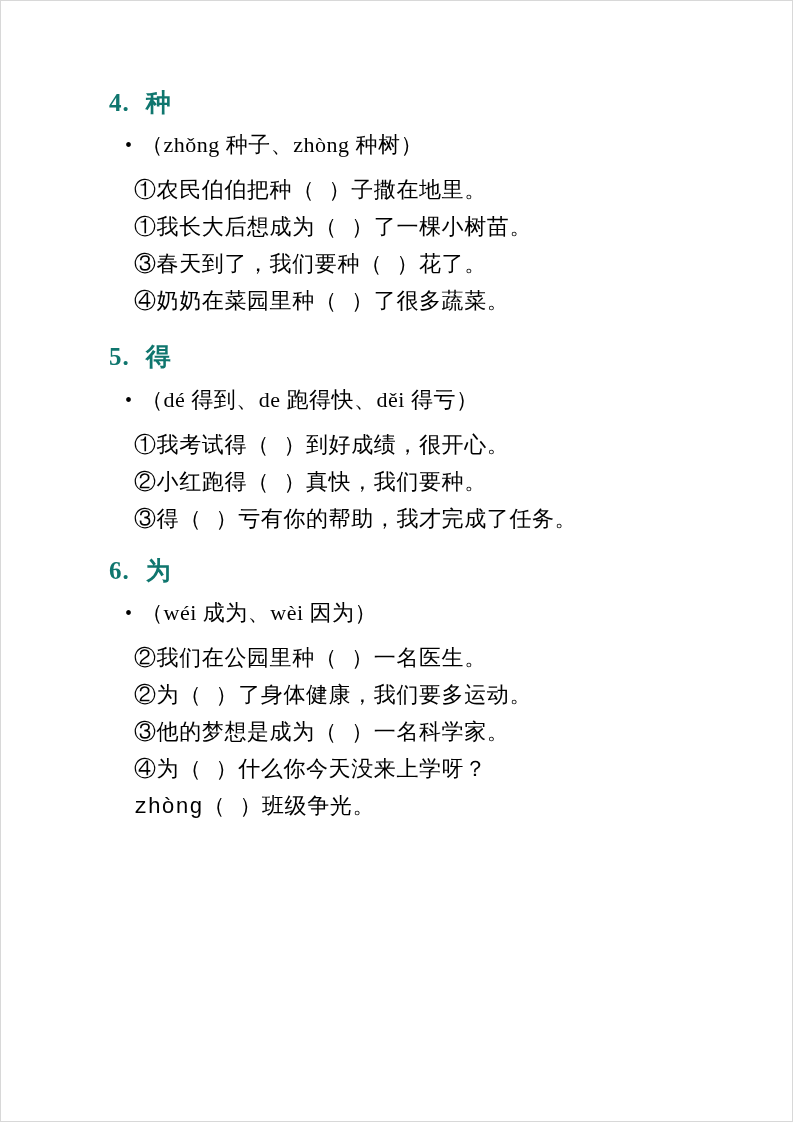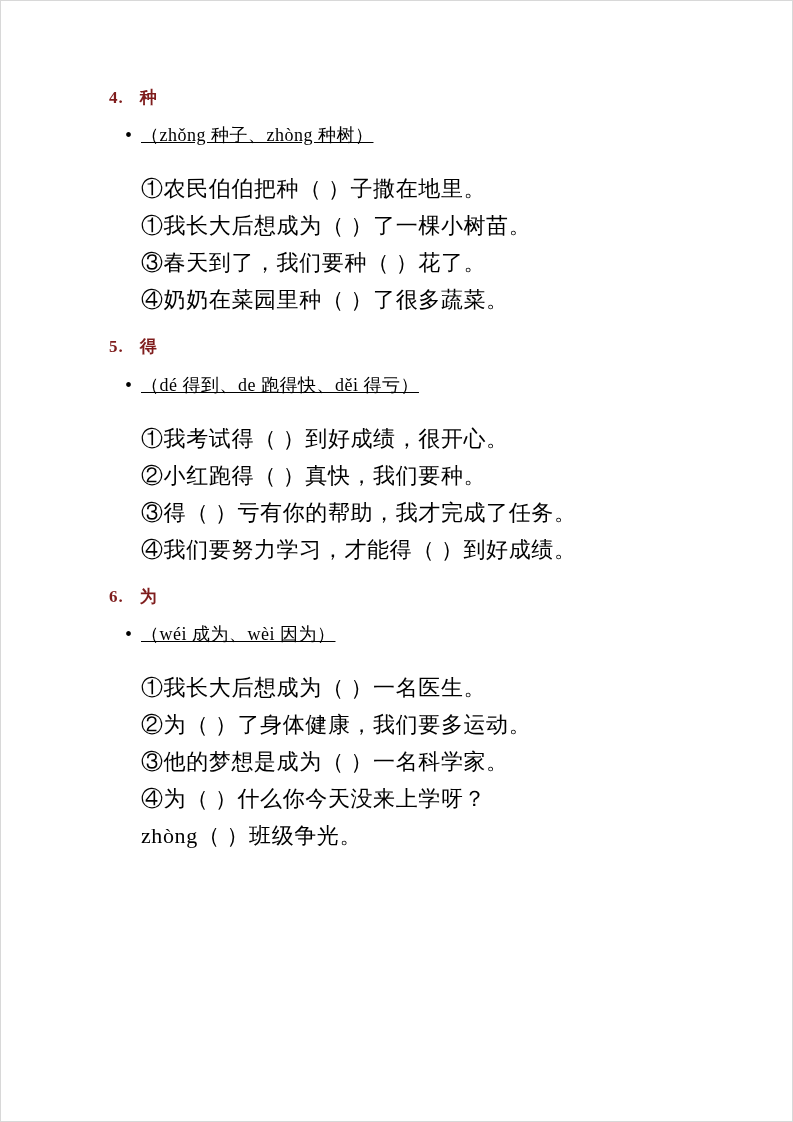--- a/index.html
+++ b/index.html
@@ -28,22 +28,22 @@
   .content {
     position: absolute;
     left: 108px;
     top: 86px;
     width: 600px;
   }
   .section {
     margin-bottom: 6px;
   }
   .sec-title {
-    color: #7f1d1d;
-    font-size: 17px;
+    color: #0f766e;
+    font-size: 25px;
     font-weight: bold;
     font-family: "Liberation Serif", "DejaVu Serif", serif;
     letter-spacing: 1px;
     margin: 0 0 10px 0;
     line-height: 1.25;
   }
   .sec-title .num {
     margin-right: 16px;
   }
   .bullet-row {
@@ -53,36 +53,36 @@
     padding-left: 16px;
   }
   .bullet-dot {
     width: 16px;
     flex: 0 0 16px;
     font-size: 20px;
     line-height: 34px;
     color: #000;
   }
   .pinyin-line {
-    font-size: 18px;
+    font-size: 22px;
     line-height: 34px;
     letter-spacing: 0.5px;
-    text-decoration: underline;
   }
   .items {
-    margin: 18px;
+    margin: 11px;
     padding: 0 0 0 14px;
+    font-family: Liberation Mono, monospace;
   }
   .item {
     font-size: 22px;
     line-height: 37px;
     letter-spacing: 0.6px;
     white-space: nowrap;
   }
-  .sec-title-5 { margin-top: 12px; }
+  .sec-title-5 { margin-top: 20px; }
   .sec-title-6 { margin-top: 16px; font-family: Liberation Serif, serif; }
 </style>
 </head>
 <body>
 
 <div class="page">
   <div class="content">
 
     <div class="section">
       <div class="sec-title">
@@ -105,34 +105,33 @@
         <span class="num">5.</span><span>得</span>
       </div>
       <div class="bullet-row">
         <span class="bullet-dot">•</span>
         <span class="pinyin-line">（dé 得到、de 跑得快、děi 得亏）</span>
       </div>
       <div class="items">
         <div class="item">①我考试得（        ）到好成绩，很开心。</div>
         <div class="item">②小红跑得（        ）真快，我们要种。</div>
         <div class="item">③得（        ）亏有你的帮助，我才完成了任务。</div>
-        <div class="item">④我们要努力学习，才能得（        ）到好成绩。</div>
       </div>
     </div>
 
     <div class="section">
       <div class="sec-title sec-title-6">
         <span class="num">6.</span><span>为</span>
       </div>
       <div class="bullet-row">
         <span class="bullet-dot">•</span>
         <span class="pinyin-line">（wéi 成为、wèi 因为）</span>
       </div>
       <div class="items">
-        <div class="item">①我长大后想成为（        ）一名医生。</div>
+        <div class="item">②我们在公园里种（        ）一名医生。</div>
         <div class="item">②为（        ）了身体健康，我们要多运动。</div>
         <div class="item">③他的梦想是成为（        ）一名科学家。</div>
         <div class="item">④为（        ）什么你今天没来上学呀？</div>
         <div class="item">zhòng（        ）班级争光。</div>
       </div>
     </div>
 
   </div>
 </div>
 

